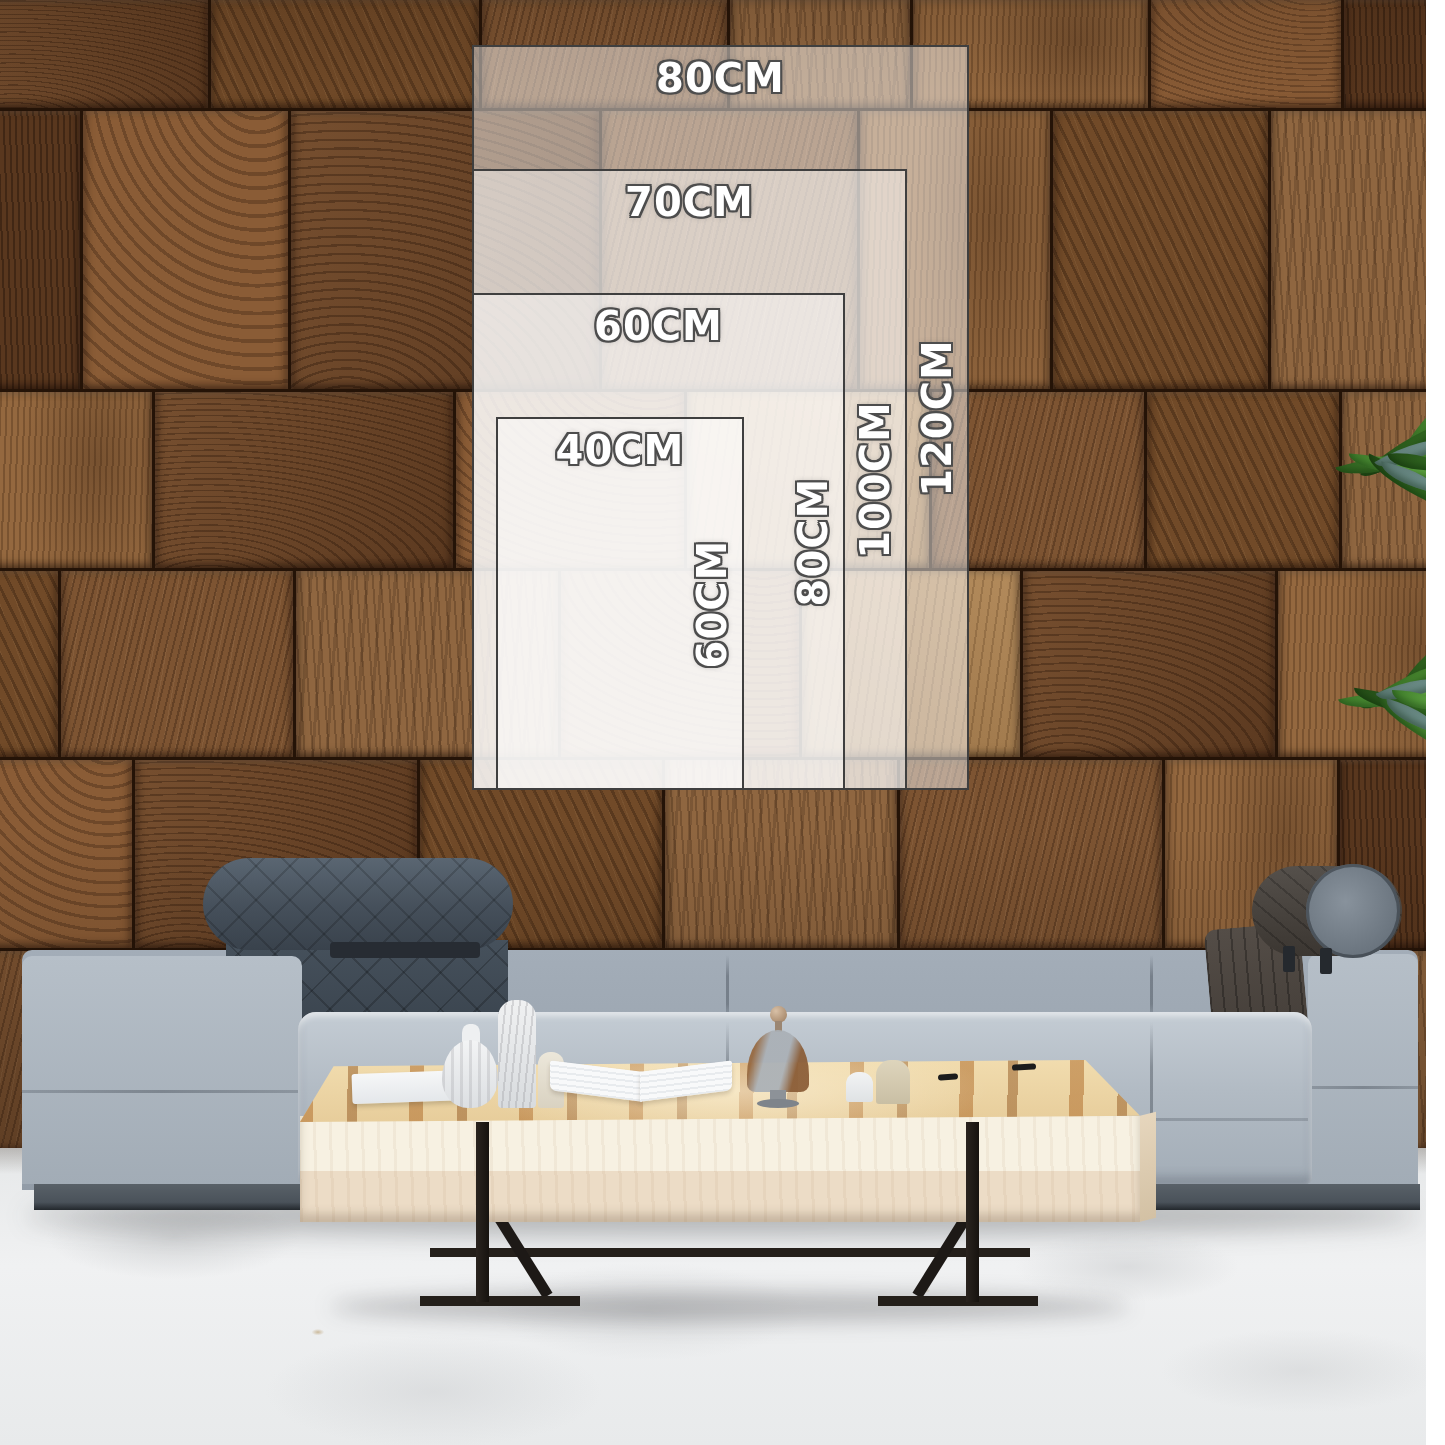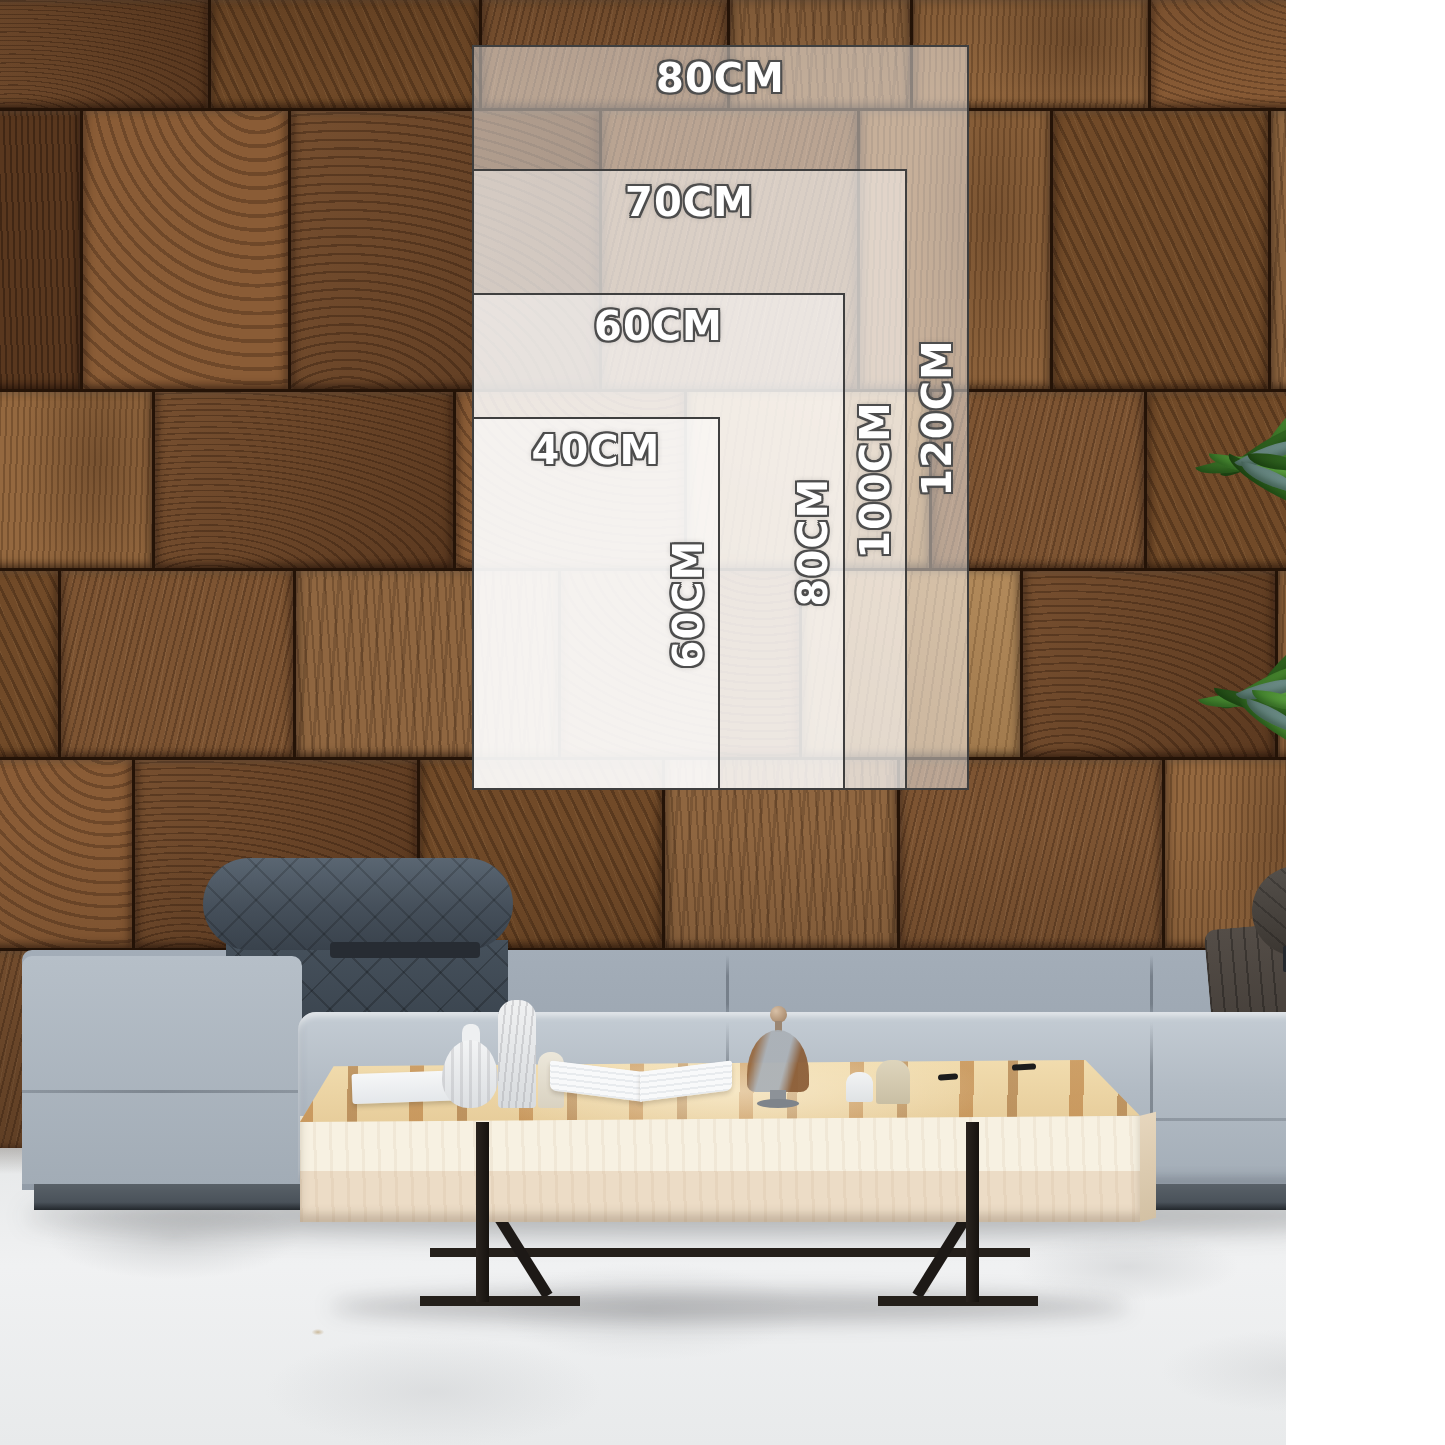--- a/index.html
+++ b/index.html
@@ -1,16 +1,16 @@
 <!DOCTYPE html>
 <html style="--overlay-border: #3f3f3f; --label-fill: #ffffff; --label-outline: #4d4d4d; --wall-wood: #7a5232; --sofa-fabric: #a9b3be; --headrest-dark: #48525e; --bolster-brown: #4a413a; --table-wood: #eccf9d; --table-body: #f3ecdc; --metal-legs: #1f1b18; --floor: #eaecee; --plant-green: #4f9636;"><head>
 <meta charset="utf-8">
 <style>
   html,body{margin:0;padding:0;background:#fff;}
-  .stage{position:relative;width:1286px;height:1445px;overflow:hidden;
+  .stage{position:relative;width:1426px;height:1445px;overflow:hidden;
          font-family:"DejaVu Sans","Liberation Sans",sans-serif;background:#eceeef;}
 
   
   .wall{position:absolute;left:0;top:0;width:1445px;height:1152px;background:#241307;z-index:1;}
   .wood-row{position:absolute;display:flex;gap:3px;}
   .wood-block{flex:0 0 auto;height:100%;
     box-shadow:inset 0 3px 4px rgba(255,235,200,.10),inset 0 -4px 8px rgba(15,6,2,.38),
                inset 4px 0 8px rgba(15,6,2,.22),inset -4px 0 8px rgba(15,6,2,.22);}
   .wA{background-color:#7d5432;background-image:
       repeating-linear-gradient(104deg,rgba(42,22,9,.30) 0 2px,rgba(0,0,0,0) 2px 7px),
@@ -240,21 +240,21 @@
         <div class="vwrap">
           <span class="size-label vlabel">100CM</span>
         </div>
       </div>
       <div class="size-rect" style="left: 472px; top: 293px; width: 373px; height: 497px; z-index: 3;">
         <div class="size-label hlabel">60CM</div>
         <div class="vwrap">
           <span class="size-label vlabel">80CM</span>
         </div>
       </div>
-      <div class="size-rect" style="left: 472px; top: 417px; width: 248px; height: 373px; z-index: 4;">
+      <div class="size-rect" style="left: 496px; top: 417px; width: 248px; height: 373px; z-index: 4;">
         <div class="size-label hlabel">40CM</div>
         <div class="vwrap">
           <span class="size-label vlabel">60CM</span>
         </div>
       </div>
     </div>
 
   <div class="plant">
       <div class="leaf lc1" style="width: 78px; top: 390px; transform: rotate(-62deg);"></div>
       <div class="leaf lc2" style="width: 96px; top: 410px; transform: rotate(-40deg);"></div>

